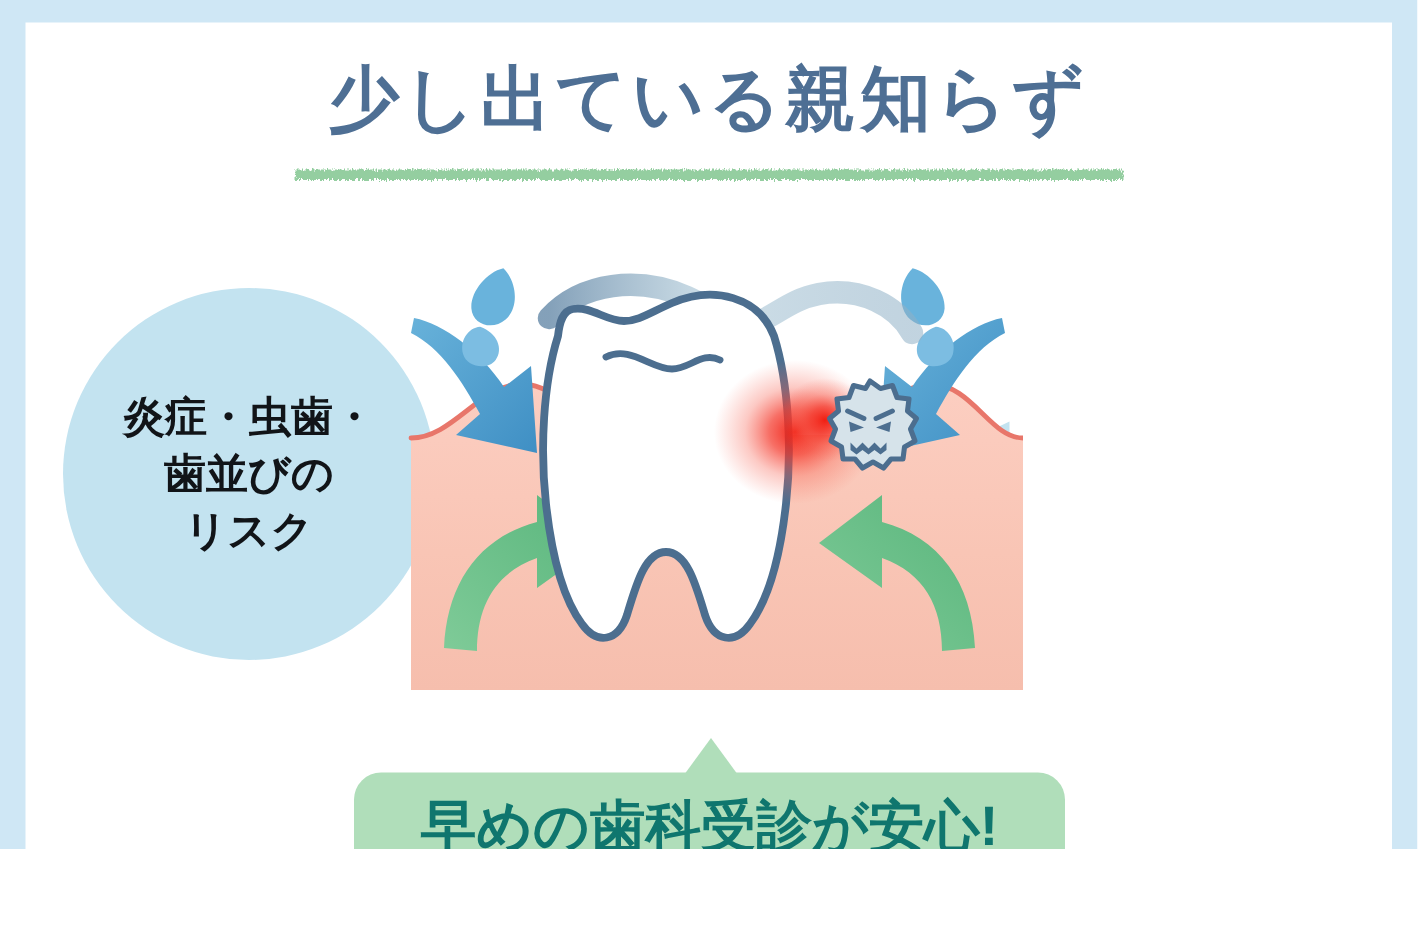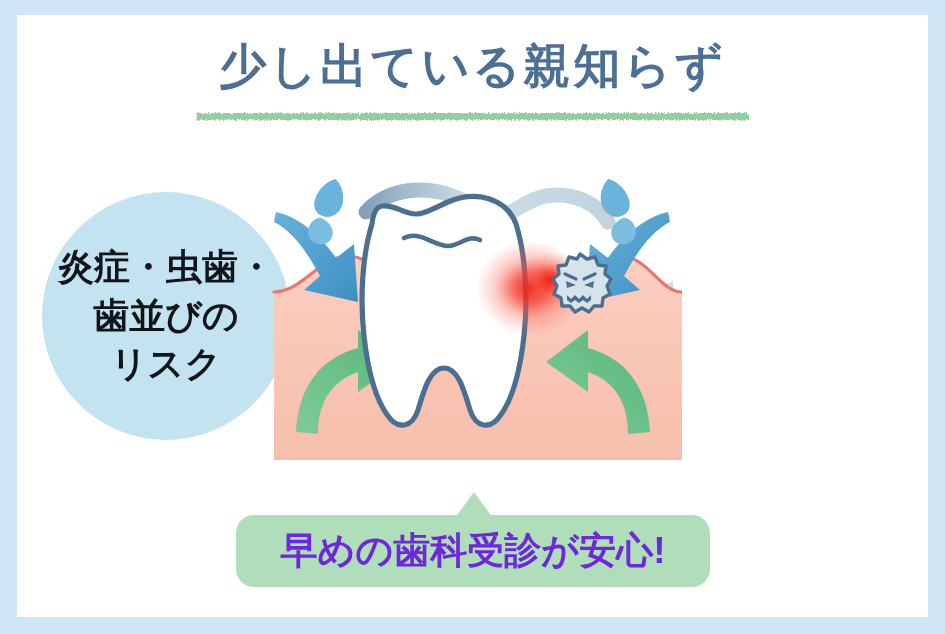--- a/index.html
+++ b/index.html
@@ -3,21 +3,21 @@
 <meta charset="utf-8">
 <style>
   html, body {
     margin: 0;
     padding: 0;
     background: #ffffff;
   }
   #stage {
     position: relative;
     width: 945px;
-    height: 634px;
+    height: 566px;
     overflow: hidden;
     background: #cfe7f5;
     font-family: "Liberation Sans", "DejaVu Sans", sans-serif;
   }
   .card {
     position: absolute;
     left: 17px;
     top: 15px;
     width: 911px;
     height: 602px;
@@ -56,21 +56,21 @@
   .bubble {
     position: absolute;
     border-radius: 50%;
     background: #c3e3f0;
     display: flex;
     align-items: center;
     justify-content: center;
     text-align: center;
   }
   .bubble-text {
-    font-size: 36px;
+    font-size: 28px;
     font-weight: 700;
     color: #111418;
     line-height: 1.35;
     letter-spacing: 0px;
     white-space: pre-line;
   }
   #bubble-left {
     left: 42px;
     top: 192px;
     width: 248px;
@@ -120,21 +120,21 @@
     height: 72px;
     background: #b0deba;
     border-radius: 18px;
     display: flex;
     align-items: center;
     justify-content: center;
   }
   #banner-text {
     font-size: 37px;
     font-weight: 700;
-    color: #6d28d9;
+    color: #0f766e;
     letter-spacing: 0px;
     white-space: nowrap;
   }
   #banner-tail {
     position: absolute;
     left: 455px;
     top: 492px;
     width: 0;
     height: 0;
     border-left: 19px solid transparent;

